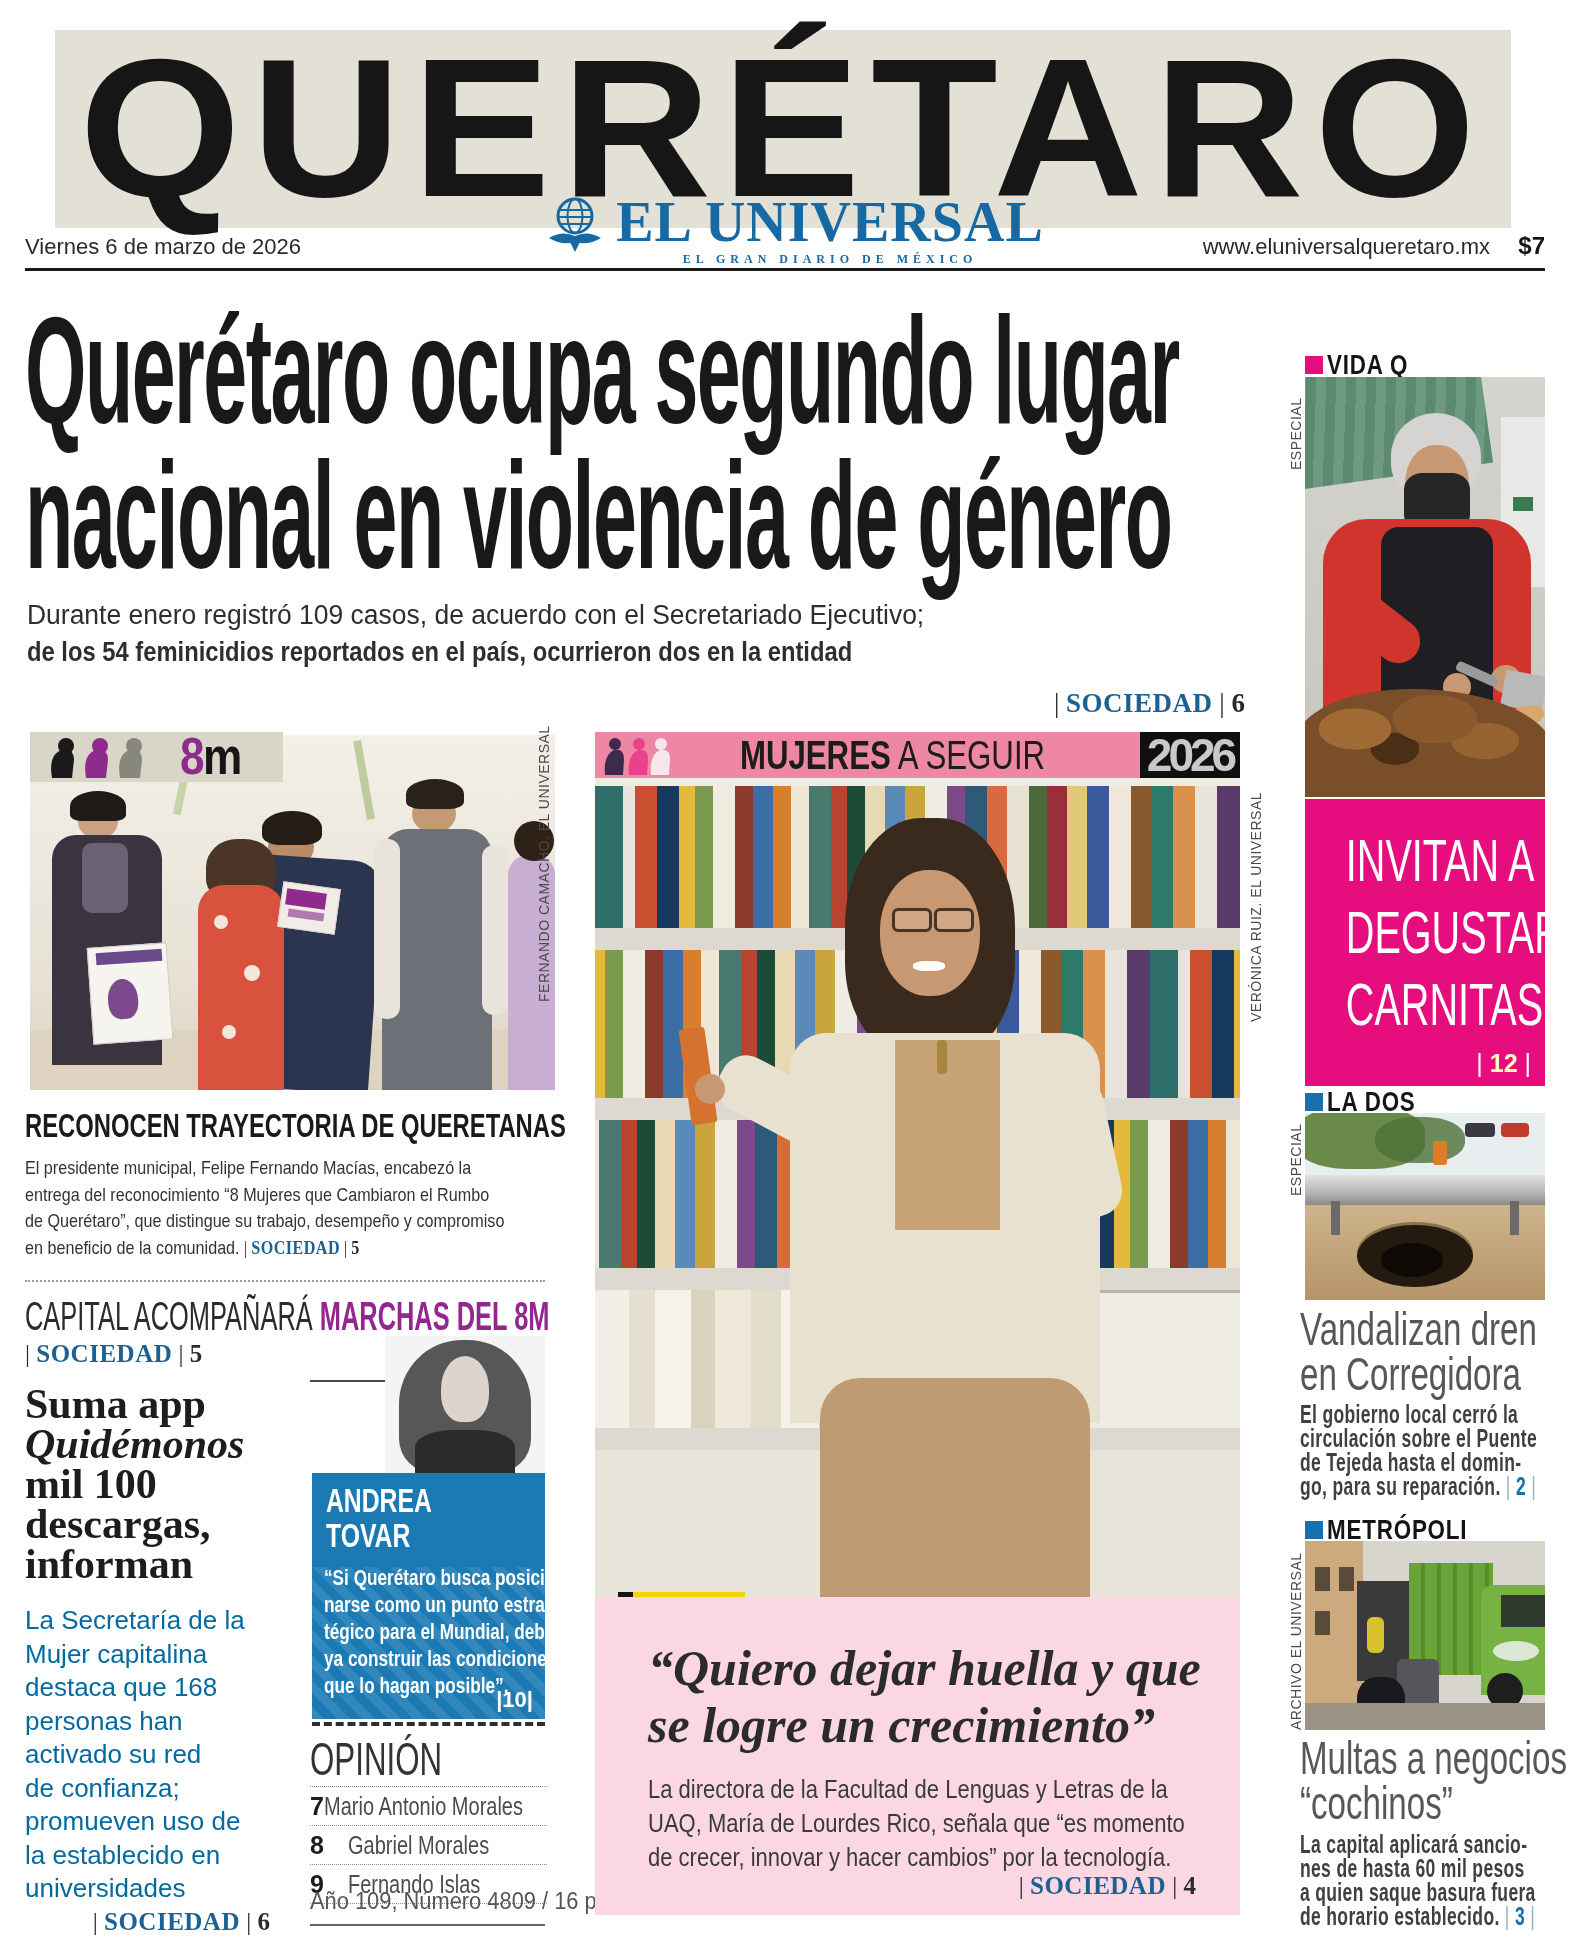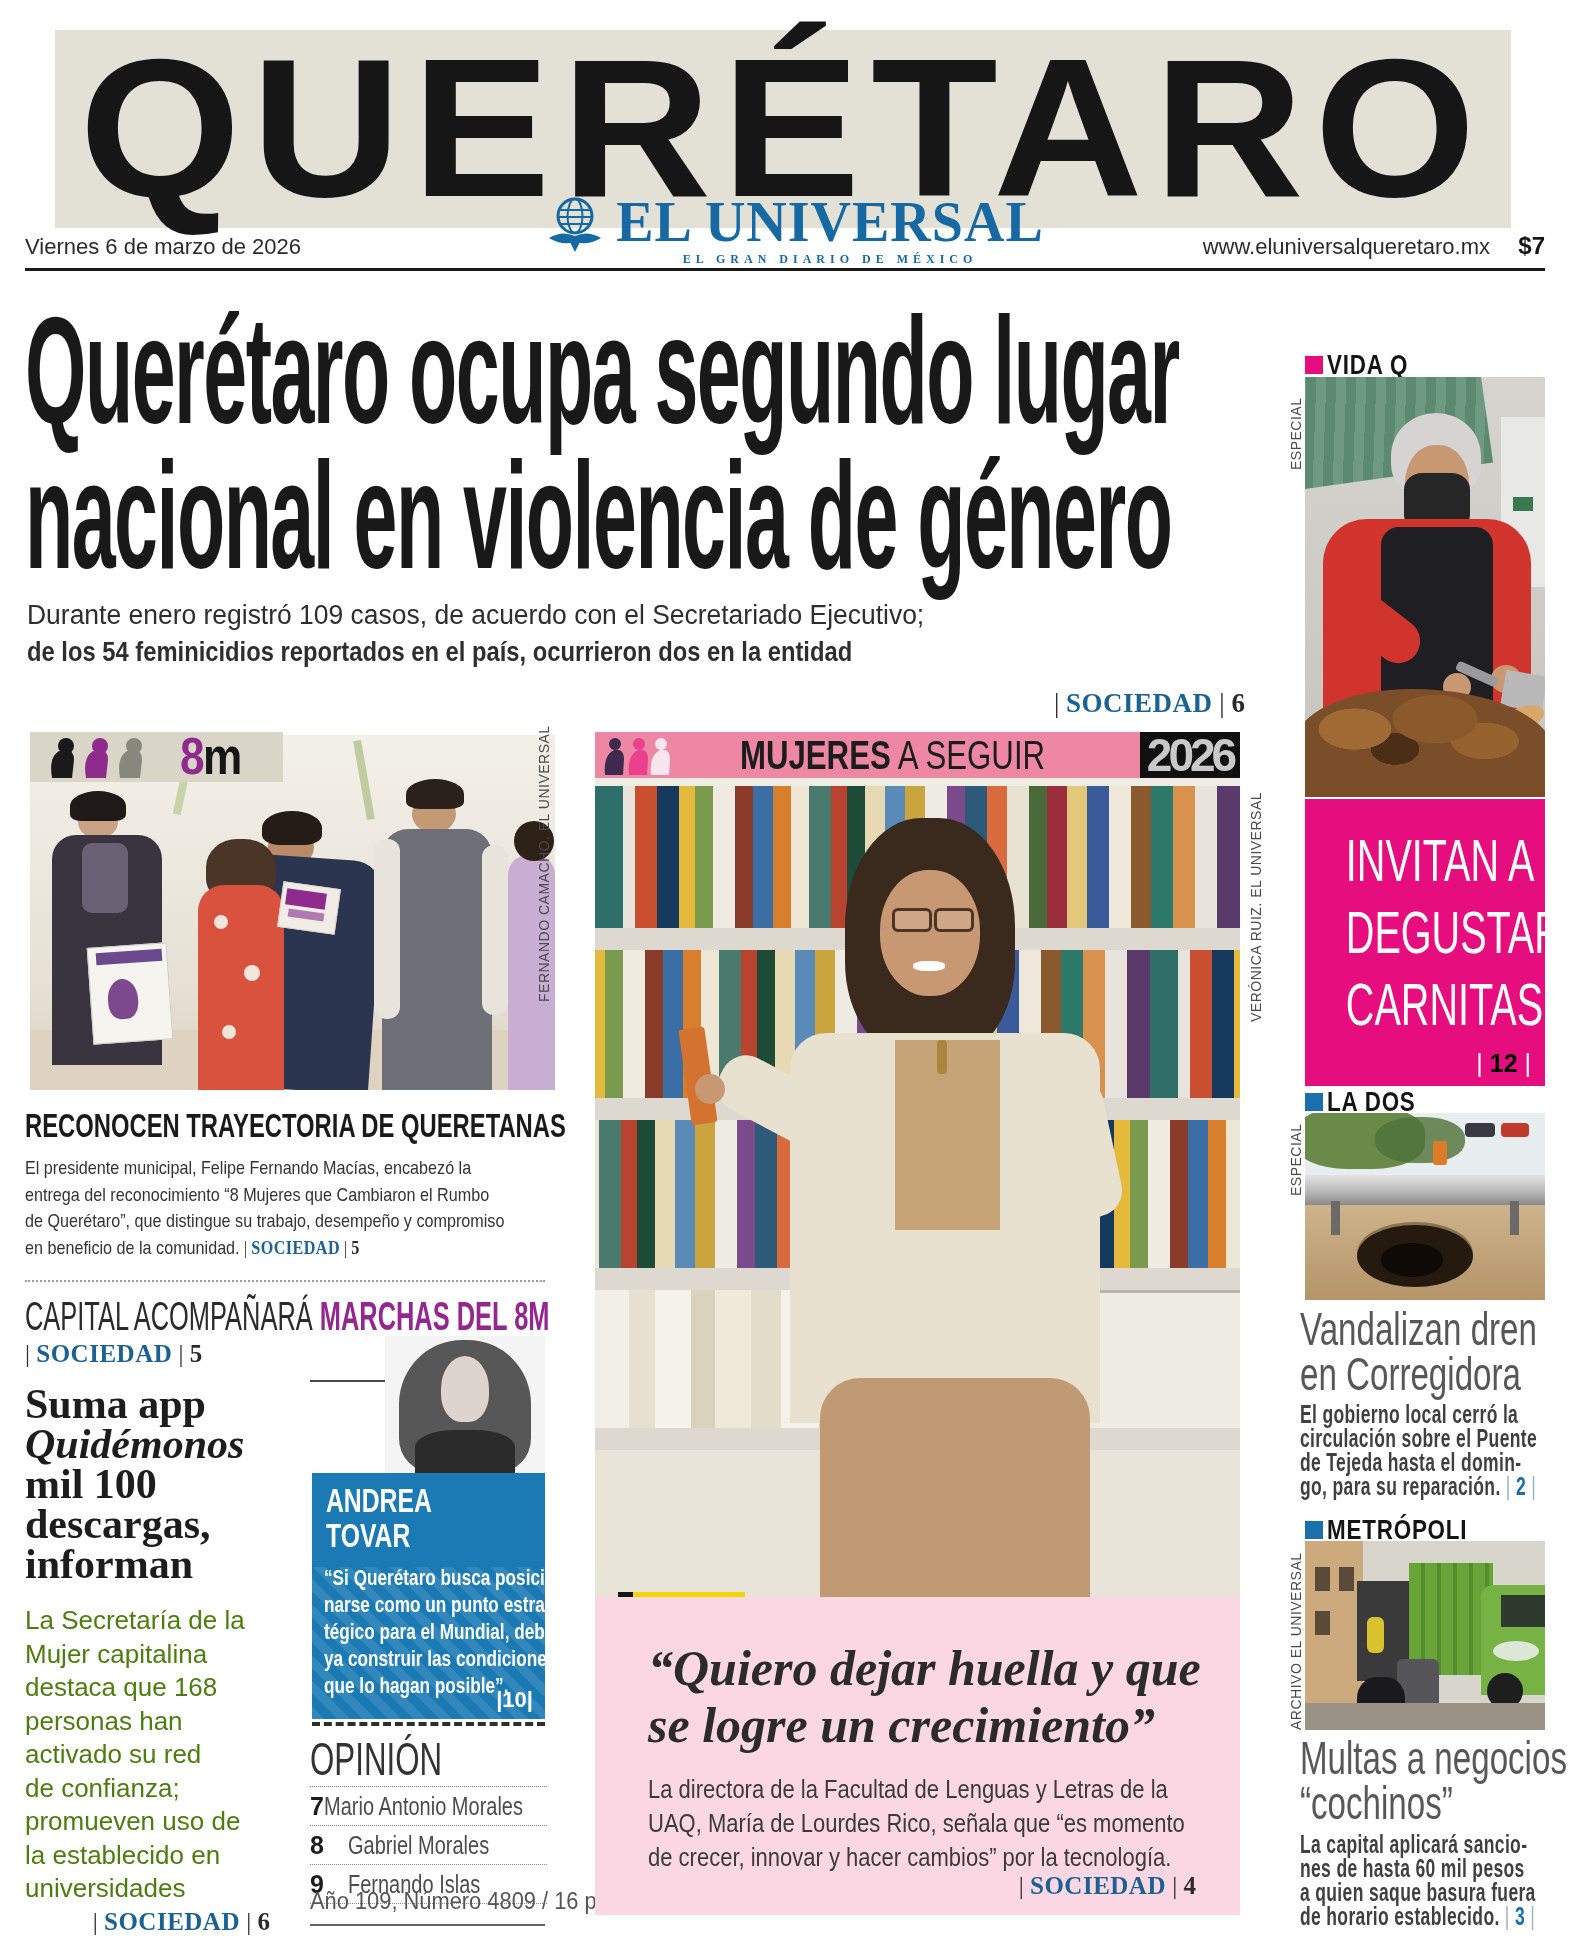--- a/index.html
+++ b/index.html
@@ -42,21 +42,21 @@
   .rec-hl{left:25px;top:1106px;font-weight:700;font-size:34px;color:#1a1a1a;white-space:nowrap;
           transform:scaleX(.7);transform-origin:left top}
   .bodyS{font-size:19px;line-height:26.5px;color:#333;white-space:nowrap;transform:scaleX(.85);transform-origin:left top}
   .dotrule{left:25px;top:1280px;width:520px;border-top:2px dotted #9a9a9a}
   .cap-hl{left:25px;top:1293px;font-size:41px;white-space:nowrap;transform:scaleX(.62);transform-origin:left top}
   .cap-hl .blk{font-weight:400;color:#2b2b2b}
   .cap-hl .pur{font-weight:700;color:#93278f}
   .suma-hl{left:25px;top:1384px;font-family:"Liberation Serif",serif;font-weight:700;font-size:42px;
            line-height:40px;color:#1d1d1d}
   .suma-hl .it{font-style:italic}
-  .bodyM{font-size:26px;line-height:33.5px;color:#4d7c0f}
+  .bodyM{font-size:26px;line-height:33.5px;color:#0369a1}
 
   
   .op-toprule{left:310px;top:1380px;width:235px;height:2px;background:#4a4a4a}
   .portrait{left:385px;top:1336px;width:160px;height:137px;background:#f4f4f4;overflow:hidden;z-index:2}
   .bluebox{left:312px;top:1473px;width:233px;height:246px;background:#1b7ab4;overflow:hidden}
   .bluebox .stripes{position:absolute;left:0;right:0;bottom:0;height:152px;
       background:repeating-linear-gradient(45deg,rgba(255,255,255,.10) 0 9px,rgba(0,0,0,0) 9px 18px)}
   .bluebox .aname{position:absolute;left:14px;top:10px;color:#fff;font-weight:700;font-size:33px;line-height:35px;
       white-space:nowrap;transform:scaleX(.75);transform-origin:left top}
   .bluebox .aquote{position:absolute;left:12px;top:92px;color:#fff;font-weight:700;font-size:21.5px;line-height:27px;
@@ -107,21 +107,21 @@
   
   .sechead{display:flex;align-items:center;gap:4px}
   .sqr{width:18px;height:18px}
   .seclabel{font-weight:700;font-size:28px;color:#141414;letter-spacing:1px;white-space:nowrap;
             transform:scaleX(.8);transform-origin:left center}
   .photoC{left:1305px;top:377px;width:240px;height:420px;background:linear-gradient(#d6d4cf,#c6c4bf);overflow:hidden}
   .promo{left:1305px;top:799px;width:240px;height:287px;background:#e60d7e;text-align:center}
   .promo .pl{font-weight:400;font-size:60px;line-height:72px;color:#fff;white-space:nowrap;display:block;
              transform:scaleX(.66);transform-origin:center}
   .promo .ppage{position:absolute;right:14px;bottom:8px;font-size:25px;color:#fff}
-  .promo .ppage .num{color:#000000;font-weight:700}
+  .promo .ppage .num{color:#fef9c3;font-weight:700}
   .photoD{left:1305px;top:1113px;width:240px;height:187px;background:#e8edf0;overflow:hidden}
   .photoE{left:1305px;top:1541px;width:240px;height:189px;background:#d8d5cc;overflow:hidden}
   .rr-hl{left:1300px;font-size:46px;font-weight:400;color:#575757;line-height:45px;white-space:nowrap;
          transform:scaleX(.72);transform-origin:left top}
   .rr-body{left:1300px;font-weight:700;font-size:25px;line-height:24px;letter-spacing:.5px;color:#3f3f3f;
            white-space:nowrap;transform:scaleX(.7);transform-origin:left top}
   .pkick .bar{color:#9ab0c4;font-weight:400}
   .pkick .num{color:#1a6fad;font-weight:700}
 
   

